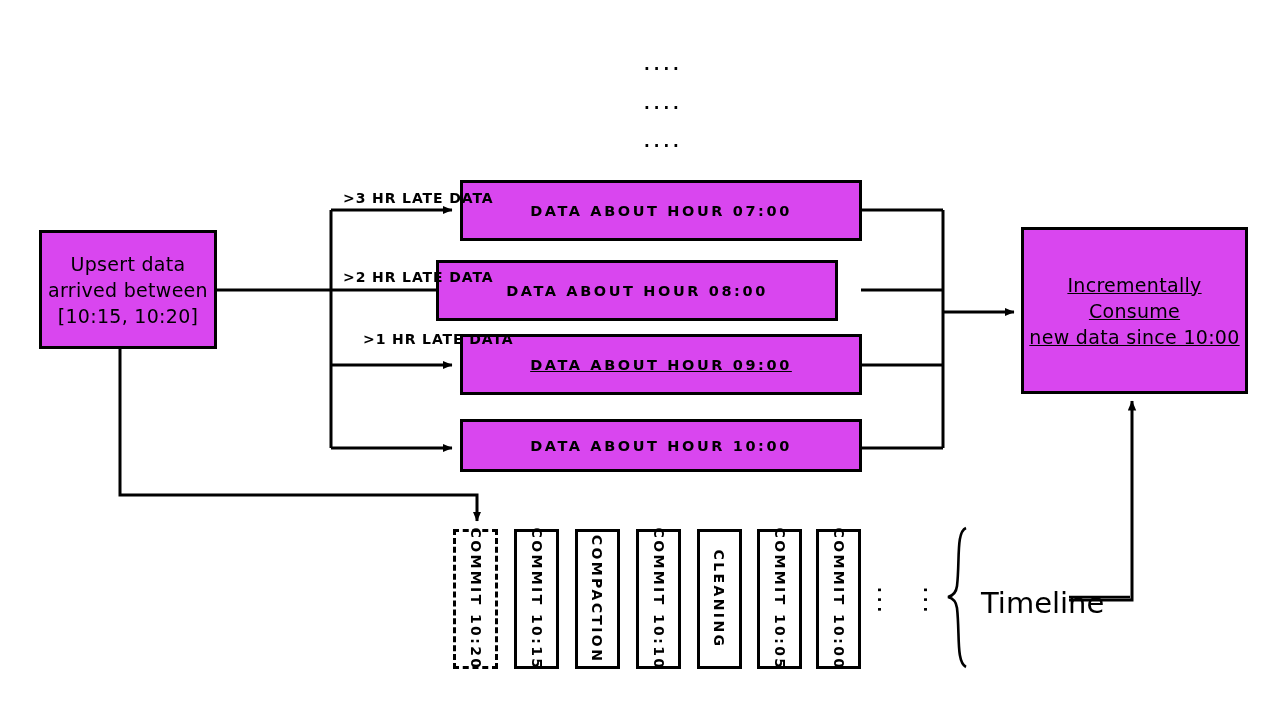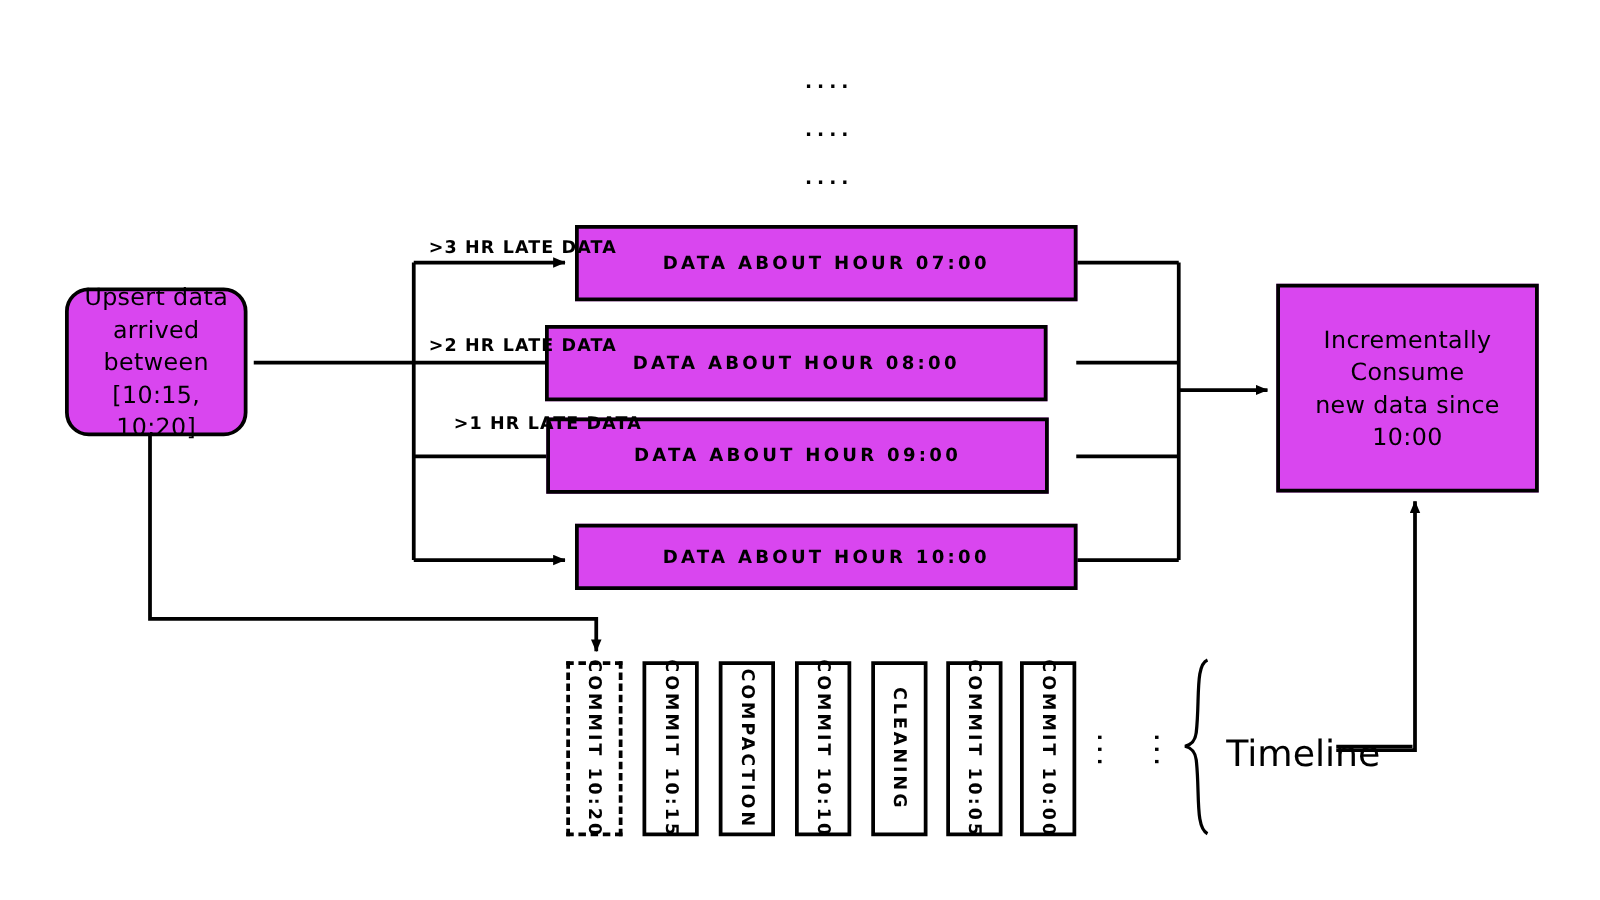--- a/index.html
+++ b/index.html
@@ -159,44 +159,44 @@
                C960,634 956,662 966,667" stroke-width="2.6"></path>
 
       <path d="M1069,597 L1130,597" stroke-width="2.6"></path>
     </g>
   </svg>
 
   <div class="dots-row" style="left:644px; top:56px;">....</div>
   <div class="dots-row" style="left:644px; top:95px;">....</div>
   <div class="dots-row" style="left:644px; top:133px;">....</div>
 
-  <div class="node" style="left:52px; top:230px; width:146px; height:119px;border-radius:19px;">
+  <div class="node" style="left:39px; top:230px; width:178px; height:119px;">
     <span class="handwrite box-label-soft">Upsert data
 arrived between
 [10:15, 10:20]</span>
   </div>
 
   <div class="node" style="left:460px; top:180px; width:402px; height:61px;">
     <span class="box-label-bold">DATA ABOUT HOUR 07:00</span>
   </div>
   <div class="node" style="left:436px; top:260px; width:402px; height:61px;">
     <span class="box-label-bold">DATA ABOUT HOUR 08:00</span>
   </div>
-  <div class="node" style="left:437px; top:334px; width:402px; height:61px;">
+  <div class="node" style="left:460px; top:334px; width:402px; height:61px;text-decoration:underline;">
     <span class="box-label-bold">DATA ABOUT HOUR 09:00</span>
   </div>
   <div class="node" style="left:460px; top:419px; width:402px; height:53px;">
     <span class="box-label-bold">DATA ABOUT HOUR 10:00</span>
   </div>
 
   <div class="edge-label" style="left:343px; top:190px;">&gt;3 HR LATE DATA</div>
   <div class="edge-label" style="left:343px; top:269px;">&gt;2 HR LATE DATA</div>
   <div class="edge-label" style="left:343px; top:331px;margin-left:20px;">&gt;1 HR LATE DATA</div>
 
-  <div class="node" style="left:1021px; top:227px; width:210px; height:167px;">
+  <div class="node" style="left:1021px; top:227px; width:227px; height:167px;text-decoration:underline;">
     <span class="handwrite box-label-soft">Incrementally Consume
 new data since 10:00</span>
   </div>
 
   <div class="commit-box dashed" style="left:453px; top:529px; width:45px; height:140px;">
     <span class="commit-text">COMMIT 10:20</span>
   </div>
   <div class="commit-box" style="left:514px; top:529px; width:45px; height:140px;">
     <span class="commit-text">COMMIT 10:15</span>
   </div>

